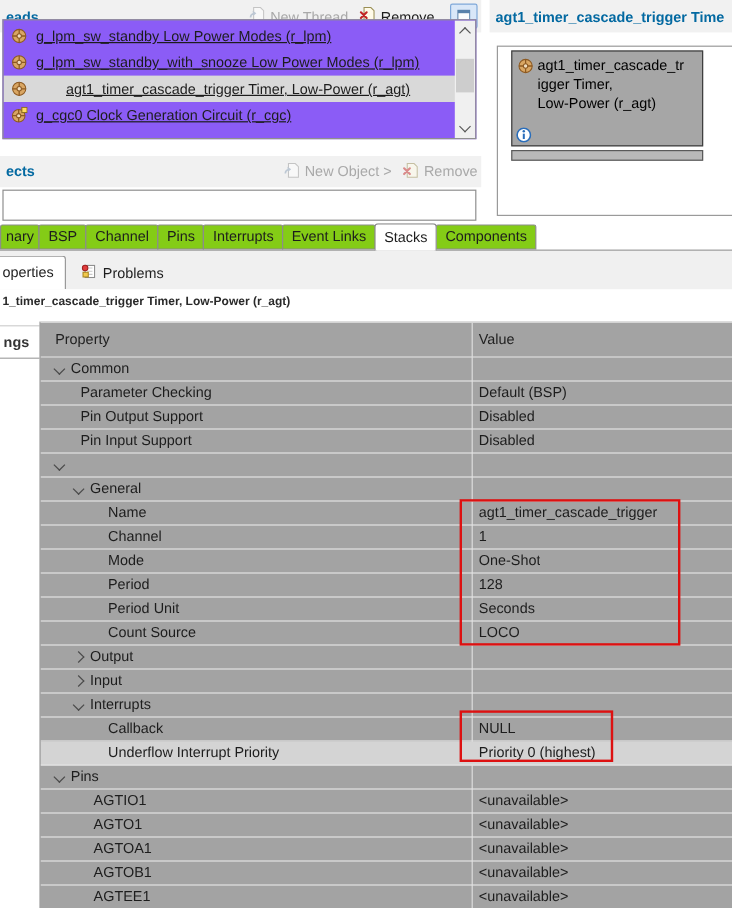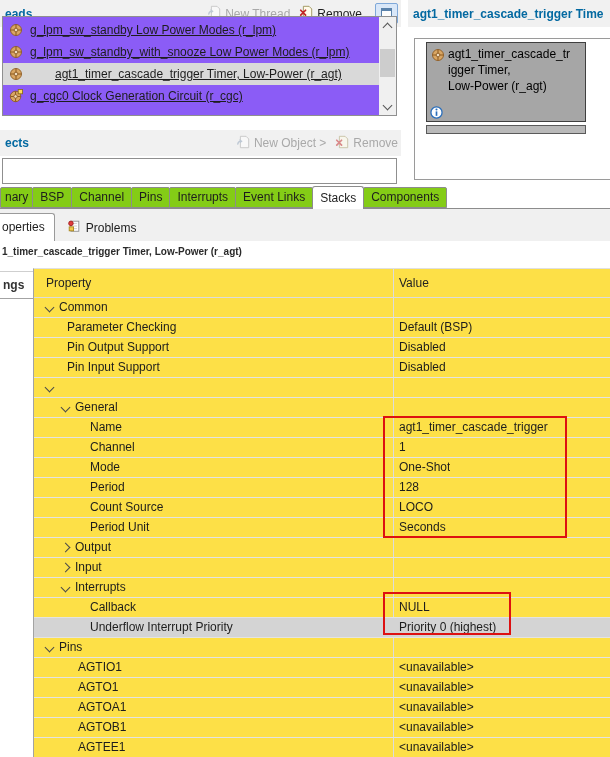--- a/index.html
+++ b/index.html
@@ -52,21 +52,21 @@
   
   #view-band{position:absolute;left:0;top:209px;right:0;height:32px;background:#f0f0f0;display:flex;align-items:flex-end;}
   #prop-tab{height:27px;line-height:27px;background:#fff;border:1px solid #9a9a9a;border-bottom:none;
             border-left:none;border-radius:0 3px 0 0;padding:0 9px 0 2px;}
   #problems-tab{display:flex;align-items:center;gap:5px;margin:0 0 5px 12px;}
   
   #prop-heading{position:absolute;left:2px;top:246px;font-size:10px;font-weight:bold;color:#2a2a2a;white-space:nowrap;}
   #side-tab{position:absolute;left:0;top:271px;width:33px;height:28px;background:#fff;border-top:1px solid #cfcfcf;
             border-bottom:1px solid #a3a3a3;box-sizing:border-box;display:flex;align-items:center;font-weight:bold;padding-left:3px;color:#333;}
   #ptable{position:absolute;left:33px;top:268px;right:0;bottom:0;border-top:1px solid #e0e0e0;
-          border-left:1px solid #a3a3a3;box-sizing:border-box;background:#fde047;}
+          border-left:1px solid #a3a3a3;box-sizing:border-box;background:#a3a3a3;}
   #phead{position:relative;height:29px;border-bottom:1px solid #dcdcdc;box-sizing:border-box;}
   #phead .hcell{position:absolute;top:0;line-height:28px;color:#222;}
   #coldiv{position:absolute;left:359px;top:0;bottom:0;width:1px;background:#dcdcdc;}
   .prow{position:relative;height:20px;border-bottom:1px solid #e3e3e3;box-sizing:border-box;}
   .prow.selected{background:var(--sel-gray);}
   .plabel,.pvalue{position:absolute;top:0;line-height:19px;white-space:nowrap;}
   .pvalue{left:365px;max-width:210px;overflow:hidden;}
   .pchev{position:absolute;top:6px;width:6px;height:6px;border-right:1.5px solid #4a4a4a;border-bottom:1.5px solid #4a4a4a;}
   .pchev.down{transform:rotate(45deg);}
   .pchev.right{transform:rotate(-45deg);}
@@ -280,26 +280,26 @@
         </div>
         <div class="prow">
           <span class="plabel" style="left: 56px;">Mode</span>
           <span class="pvalue">One-Shot</span>
         </div>
         <div class="prow">
           <span class="plabel" style="left: 56px;">Period</span>
           <span class="pvalue">128</span>
         </div>
         <div class="prow">
+          <span class="plabel" style="left: 56px;">Period Unit</span>
+          <span class="pvalue">Seconds</span>
+        </div>
+        <div class="prow">
           <span class="plabel" style="left: 56px;">Count Source</span>
           <span class="pvalue">LOCO</span>
-        </div>
-        <div class="prow">
-          <span class="plabel" style="left: 56px;">Period Unit</span>
-          <span class="pvalue">Seconds</span>
         </div>
         <div class="prow">
           <span class="pchev right" style="left: 28px;"></span>
           <span class="plabel" style="left: 41px;">Output</span>
           <span class="pvalue"></span>
         </div>
         <div class="prow">
           <span class="pchev right" style="left: 28px;"></span>
           <span class="plabel" style="left: 41px;">Input</span>
           <span class="pvalue"></span>

